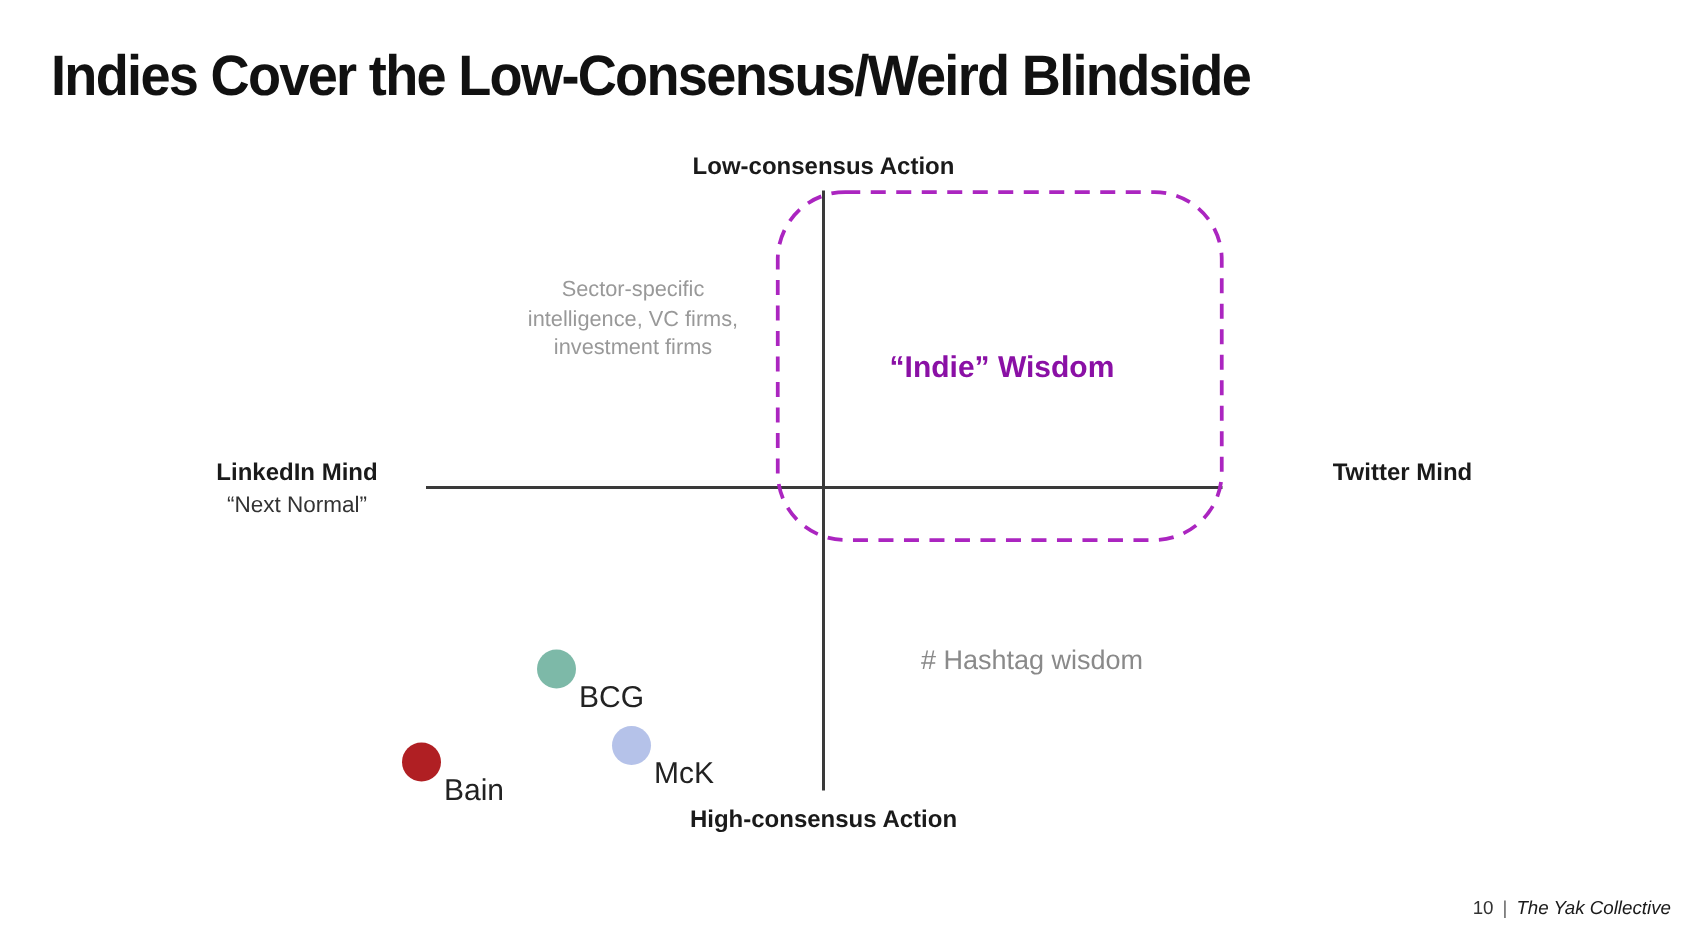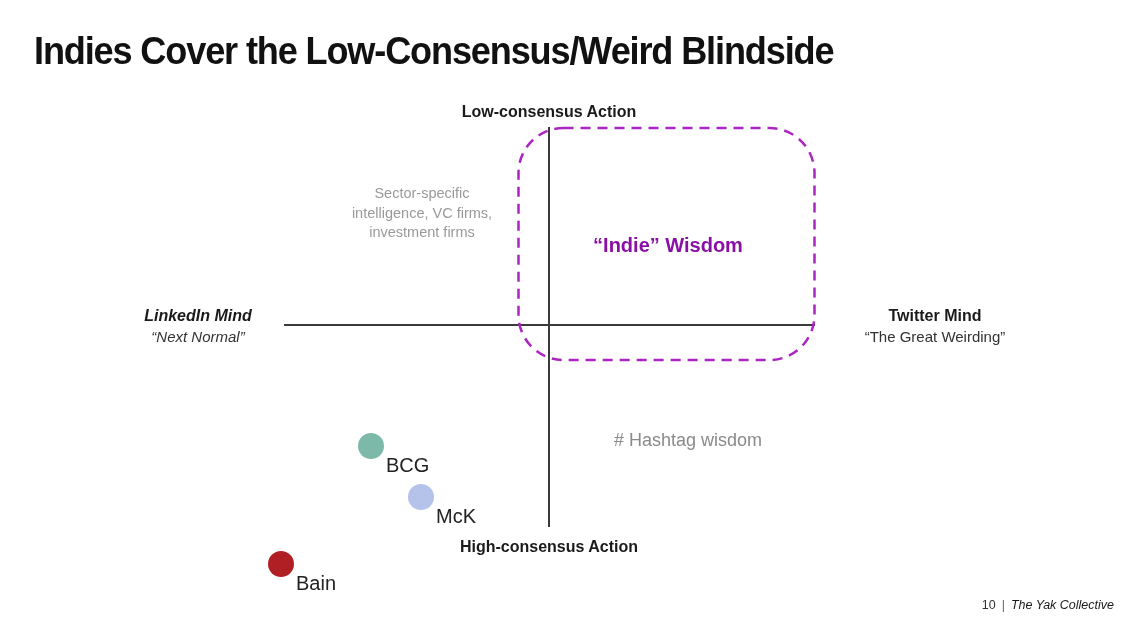--- a/index.html
+++ b/index.html
@@ -119,47 +119,46 @@
     <svg class="diagram-svg" viewBox="0 0 1126 625" xmlns="http://www.w3.org/2000/svg">
       <line class="axis-line" x1="549" y1="127" x2="549" y2="527" style="stroke: rgb(58, 58, 58);"></line>
       <line class="axis-line" x1="284" y1="325" x2="815" y2="325" style="stroke: rgb(58, 58, 58);"></line>
       <rect class="indie-box" x="518.5" y="128" width="296" height="232" rx="45" ry="45" style="stroke: rgb(171, 37, 192);"></rect>
     </svg>
 
     <div class="label axis-title" style="left:449px; top:103px; width:200px;">Low-consensus Action</div>
 
     <div class="label axis-title" style="left:449px; top:538px; width:200px;">High-consensus Action</div>
 
-    <div class="label" style="left:128px; top:307px; width:140px;font-style:italic;">
+    <div class="label" style="left:128px; top:307px; width:140px;">
       <div class="axis-title">LinkedIn Mind</div>
       <div class="axis-subtitle">“Next Normal”</div>
     </div>
 
     <div class="label" style="left:850px; top:307px; width:170px;">
       <div class="axis-title">Twitter Mind</div>
-      <div class="axis-subtitle">“The Great Weirding”</div>
     </div>
 
     <div class="label note" style="left: 348px; top: 184px; width: 148px; color: rgb(153, 153, 153);">Sector-specific intelligence, VC firms, investment firms</div>
 
     <div class="label indie-label" style="left: 568px; top: 234px; width: 200px; color: rgb(138, 16, 165);">“Indie” Wisdom</div>
 
     <div class="label hashtag-note" style="left:598px; top:430px; width:180px;"># Hashtag wisdom</div>
 
     <div class="point" style="left:358px; top:414px;">
       <span class="dot" style="background-color: rgb(125, 185, 168);"></span>
       <span class="dot-label">BCG</span>
     </div>
 
     <div class="point" style="left:408px; top:465px;">
       <span class="dot" style="background-color: rgb(181, 194, 233);"></span>
       <span class="dot-label">McK</span>
     </div>
 
-    <div class="point" style="left:268px; top:532px;justify-content:space-between;">
+    <div class="point" style="left:268px; top:476px;justify-content:space-between;">
       <span class="dot" style="background-color: rgb(176, 31, 35);"></span>
       <span class="dot-label">Bain</span>
     </div>
   </div>
 
   <div class="footer">
     <span>10</span><span class="sep">|</span><span class="source">The Yak Collective</span>
   </div>
 
 </div>

